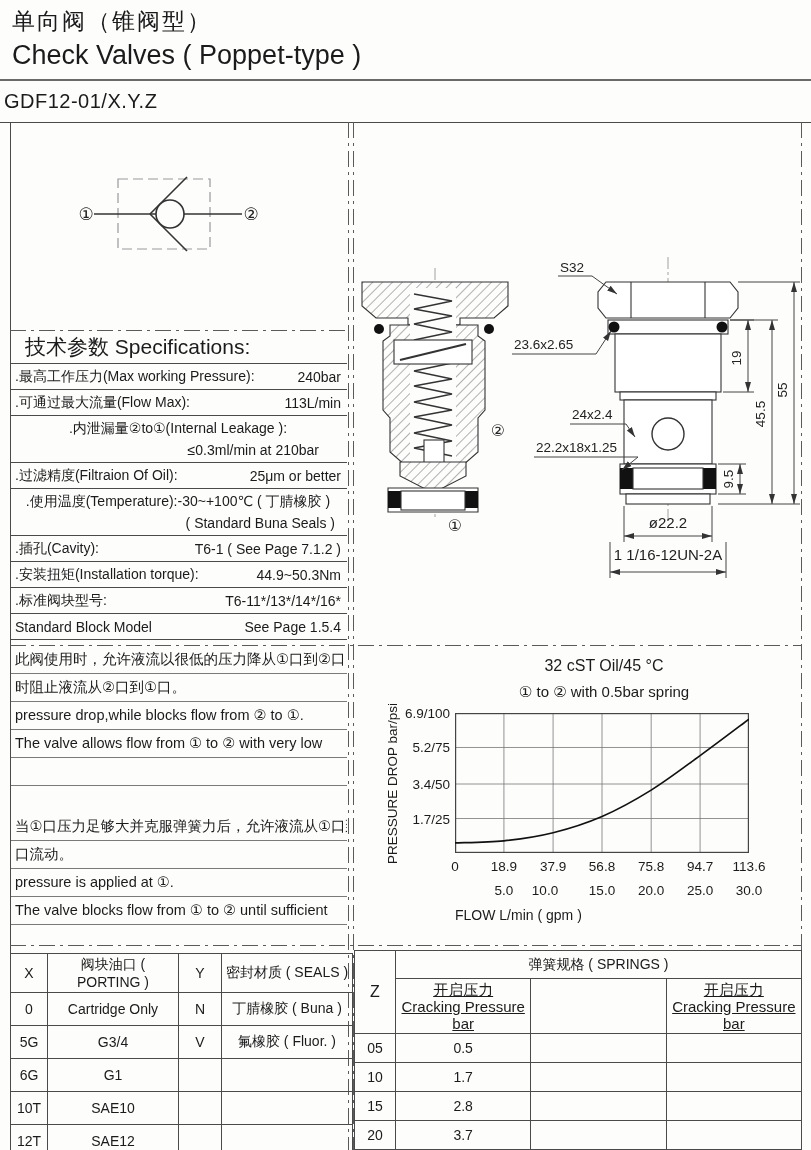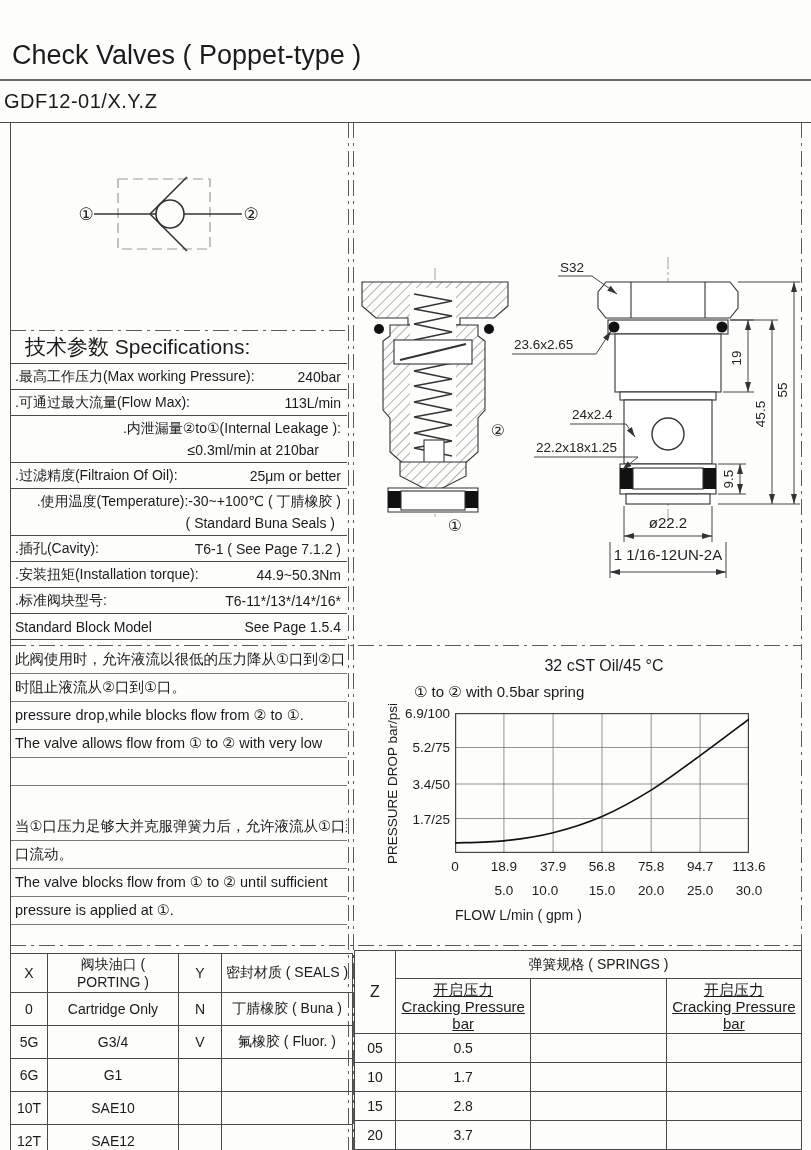--- a/index.html
+++ b/index.html
@@ -13,55 +13,56 @@
   
   .solid-h{position:absolute;height:1px;background:#4a4a4a;}
   .solid-v{position:absolute;width:1px;background:#4a4a4a;}
   .dash-h{position:absolute;height:1px;background:repeating-linear-gradient(90deg,#5a5a5a 0 16px,transparent 16px 21px,#5a5a5a 21px 24px,transparent 24px 29px);}
   .dash-v{position:absolute;width:1px;background:repeating-linear-gradient(180deg,#5a5a5a 0 16px,transparent 16px 21px,#5a5a5a 21px 24px,transparent 24px 29px);}
   
   .spec{position:absolute;left:11px;top:331px;width:336px;font-size:14px;}
   .spec .hd{height:32px;line-height:32px;border-bottom:1px solid #4a4a4a;font-size:21px;padding-left:14px;}
   .spec .row{display:flex;justify-content:space-between;align-items:center;height:26px;border-bottom:1px solid #4a4a4a;padding:0 6px 0 4px;box-sizing:border-box;}
   .spec .row2{border-bottom:1px solid #4a4a4a;}
-  .spec .row2 .l1{display:flex;justify-content:flex-end;height:24px;line-height:24px;padding:0 6px 0 4px;}
+  .spec .row2 .l1{display:flex;justify-content:center;height:24px;line-height:24px;padding:0 6px 0 4px;}
   .spec .row2 .l2{text-align:right;height:22px;line-height:20px;padding-right:28px;}
   
   .desc{position:absolute;left:11px;top:646px;width:336px;font-size:14.5px;}
   .desc .dline{height:27px;line-height:26px;border-bottom:1px solid #7a7a7a;padding-left:4px;white-space:nowrap;overflow:hidden;}
   
   table{border-collapse:collapse;}
   td{border:1px solid #4a4a4a;font-size:14px;text-align:center;padding:0;vertical-align:middle;}
   .xy-table{position:absolute;left:10px;top:953px;width:338px;table-layout:fixed;}
   .xy-table td{height:32px;}
   .xy-table tr:first-child td{height:38px;}
   .springs-table{position:absolute;left:354px;top:950px;width:448px;table-layout:fixed;}
   .springs-table td{height:28px;}
   .sub-hd div{line-height:17px;font-size:15px;text-decoration:underline;}
   
   .chart{position:absolute;left:354px;top:645px;width:448px;height:300px;}
   .chart .ctitle{position:absolute;left:60px;top:12px;width:380px;text-align:center;font-size:16px;}
-  .chart .csub{position:absolute;left:60px;top:38px;width:380px;text-align:left;font-size:15px;}
+  .chart .csub{position:absolute;left:60px;top:38px;width:380px;text-align:center;font-size:15px;}
   .chart .ylab{position:absolute;left:-62px;top:131px;width:200px;text-align:center;font-size:13.5px;
                transform:rotate(-90deg);}
   .ytick{position:absolute;left:40px;width:56px;text-align:right;font-size:13.5px;transform:translateY(-50%);}
   .xtick{position:absolute;font-size:13.5px;transform:translateX(-50%);}
   .chart .xlab{position:absolute;left:101px;top:262px;width:294px;text-align:left;font-size:14px;}
   
   .hatched{fill:url(#hatch);stroke:#333;stroke-width:1.1;}
   .oline{fill:#fff;stroke:#333;stroke-width:1.1;}
   .dim{stroke:#444;stroke-width:1;fill:none;}
   .dimtxt{font-family:"Liberation Sans","DejaVu Sans",sans-serif;font-size:13.5px;fill:#222;}
   .cl{stroke:#888;stroke-width:0.8;stroke-dasharray:12 3 3 3;}
 </style>
 </head>
 <body>
 
 <div class="page">
 
+  <div class="title-zh">单向阀（锥阀型）</div>
   <div class="title-en">Check Valves ( Poppet-type )</div>
   <div class="top-rule"></div>
   <div class="model">GDF12-01/X.Y.Z</div>
 
   <div class="solid-h" style="left:0;top:122px;width:811px;"></div>
   <div class="solid-v" style="left:10px;top:122px;height:1028px;"></div>
   <div class="dash-v" style="left:801px;top:122px;height:1028px;"></div>
   <div class="dash-v" style="left:348px;top:122px;height:1028px;"></div>
   <div class="dash-v" style="left:353px;top:122px;height:1028px;"></div>
   <div class="dash-h" style="left:10px;top:330px;width:338px;"></div>
@@ -127,22 +128,22 @@
 
   <div class="desc">
     <div class="dline">此阀使用时，允许液流以很低的压力降从①口到②口，同</div>
     <div class="dline">时阻止液流从②口到①口。</div>
     <div class="dline">pressure drop,while blocks flow from ② to ①.</div>
     <div class="dline">The valve allows flow from ① to ② with very low</div>
     <div class="dline"></div>
     <div class="dline" style="border-bottom:none"></div>
     <div class="dline">当①口压力足够大并克服弹簧力后，允许液流从①口到②</div>
     <div class="dline">口流动。</div>
+    <div class="dline">pressure is applied at ①.</div>
     <div class="dline">The valve blocks flow from ① to ② until sufficient</div>
-    <div class="dline">pressure is applied at ①.</div>
     <div class="dline" style="border-bottom:none"></div>
   </div>
 
   <svg style="position:absolute;left:354px;top:122px;" width="449" height="523" viewBox="0 0 449 523">
     <defs>
       <pattern id="hatch" patternUnits="userSpaceOnUse" width="7" height="7" patternTransform="rotate(45)">
         <rect width="7" height="7" fill="#fdfdfc"></rect>
         <line x1="0" y1="0" x2="0" y2="7" stroke="#666" stroke-width="1"></line>
       </pattern>
       <marker id="arr" markerWidth="11" markerHeight="8" refX="10" refY="4" orient="auto-start-reverse" markerUnits="userSpaceOnUse">

